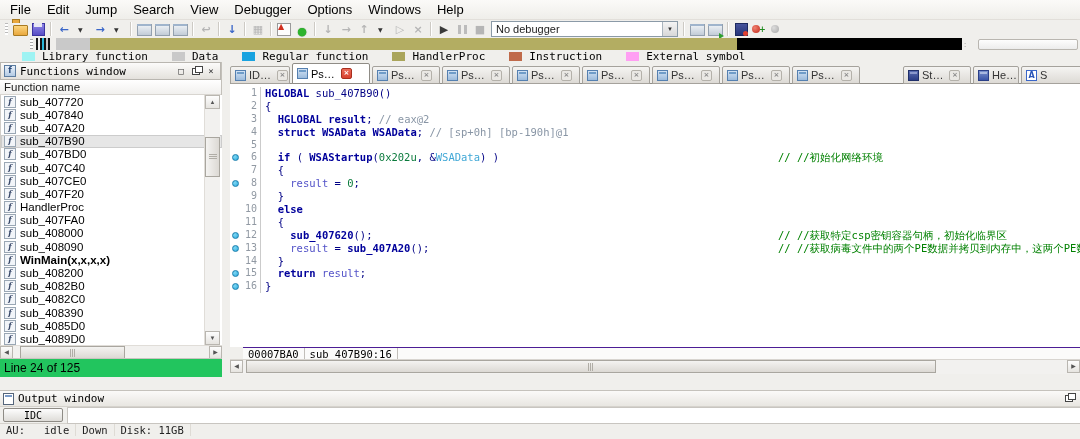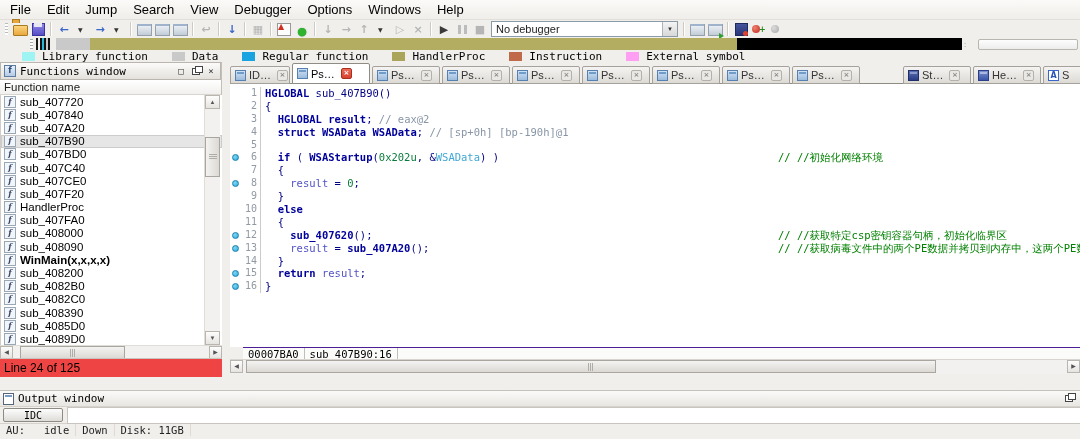--- a/index.html
+++ b/index.html
@@ -66,21 +66,21 @@
   .vsb{position:absolute;right:1px;top:33px;width:15px;height:250px;background:#f2f1ef;border-left:1px solid #e0ddd8;}
   .vsb .btn{position:absolute;left:0;width:15px;height:14px;background:linear-gradient(#fdfdfd,#e6e4e0);border:1px solid #b9b6b0;box-sizing:border-box;font-size:6px;text-align:center;line-height:12px;color:#555;}
   .vsb .up{top:0;} .vsb .dn{bottom:0;}
   .vthumb{position:absolute;left:0;top:42px;width:15px;height:40px;background:linear-gradient(90deg,#f4f3f1,#dcd9d4);border:1px solid #a9a69f;box-sizing:border-box;}
   .grip-h{position:absolute;left:3px;top:50%;margin-top:-3px;width:8px;height:6px;background:repeating-linear-gradient(180deg,#b0ada6 0 1px,transparent 1px 2px);}
   .grip-v{position:absolute;top:2px;left:50%;margin-left:-3px;width:6px;height:8px;background:repeating-linear-gradient(90deg,#b0ada6 0 1px,transparent 1px 2px);}
   
   .fhsb{position:absolute;left:0;top:283px;width:222px;height:13px;background:#f2f1ef;border-top:1px solid #e0ddd8;}
   .hbtn{position:absolute;top:0;width:13px;height:13px;background:linear-gradient(#fdfdfd,#e6e4e0);border:1px solid #b9b6b0;box-sizing:border-box;font-size:6px;text-align:center;line-height:11px;color:#555;}
   .fhsb .hthumb{position:absolute;left:20px;top:0;width:105px;height:13px;background:linear-gradient(#f4f3f1,#dcd9d4);border:1px solid #a9a69f;box-sizing:border-box;}
-  .fw-status{position:absolute;left:0;top:296px;width:222px;height:19px;background:#ef4444;border-top:1px solid #c8c5c0;font-size:12px;display:flex;align-items:center;padding-left:4px;box-sizing:border-box;}
+  .fw-status{position:absolute;left:0;top:296px;width:222px;height:19px;background:#22c55e;border-top:1px solid #c8c5c0;font-size:12px;display:flex;align-items:center;padding-left:4px;box-sizing:border-box;}
   
   .rpane{position:absolute;left:230px;top:0;width:850px;height:315px;}
   .tabbar{position:absolute;left:0;top:0;width:850px;height:22px;display:flex;align-items:flex-end;overflow:hidden;}
   .tab{height:18px;display:flex;align-items:center;box-sizing:border-box;background:linear-gradient(#f5f4f2,#dddad5);border:1px solid #a5a29c;border-radius:2px 2px 0 0;margin-right:2px;padding:0 4px;flex:none;}
   .tab.active{height:21px;background:#fff;border-color:#8f8c86;position:relative;z-index:2;}
   .tab-label{font-size:11px;color:#333;margin:0 3px;white-space:nowrap;}
   .tab.active .tab-label{color:#000;}
   .ticon{width:11px;height:11px;border:1px solid #5580b0;background:linear-gradient(#d2e2f4,#9cbbdc);box-sizing:border-box;position:relative;flex:none;}
   .ticon::before{content:"";position:absolute;left:1px;top:1px;right:1px;height:2px;background:#6f9cc8;}
   .ticon.struct{background:linear-gradient(#5a6cb0,#2a3c85);border-color:#1f2f6a;}
@@ -441,21 +441,21 @@
           <div class="tab" style="width: 68px;">
             <span class="ticon pseudo"></span>
             <span class="tab-label">Ps…</span>
             <span class="tclose">×</span>
           </div>
           <div class="tab" style="width: 68px; margin-left: 41px;">
             <span class="ticon struct"></span>
             <span class="tab-label">St…</span>
             <span class="tclose">×</span>
           </div>
-          <div class="tab" style="width: 68px;">
+          <div class="tab" style="width: 46px;">
             <span class="ticon hex"></span>
             <span class="tab-label">He…</span>
             <span class="tclose">×</span>
           </div>
           <div class="tab" style="width: 80px;">
             <span class="ticon strings"></span>
             <span class="tab-label">S</span>
           </div>
         </div>
       <div class="code" id="codearea">

